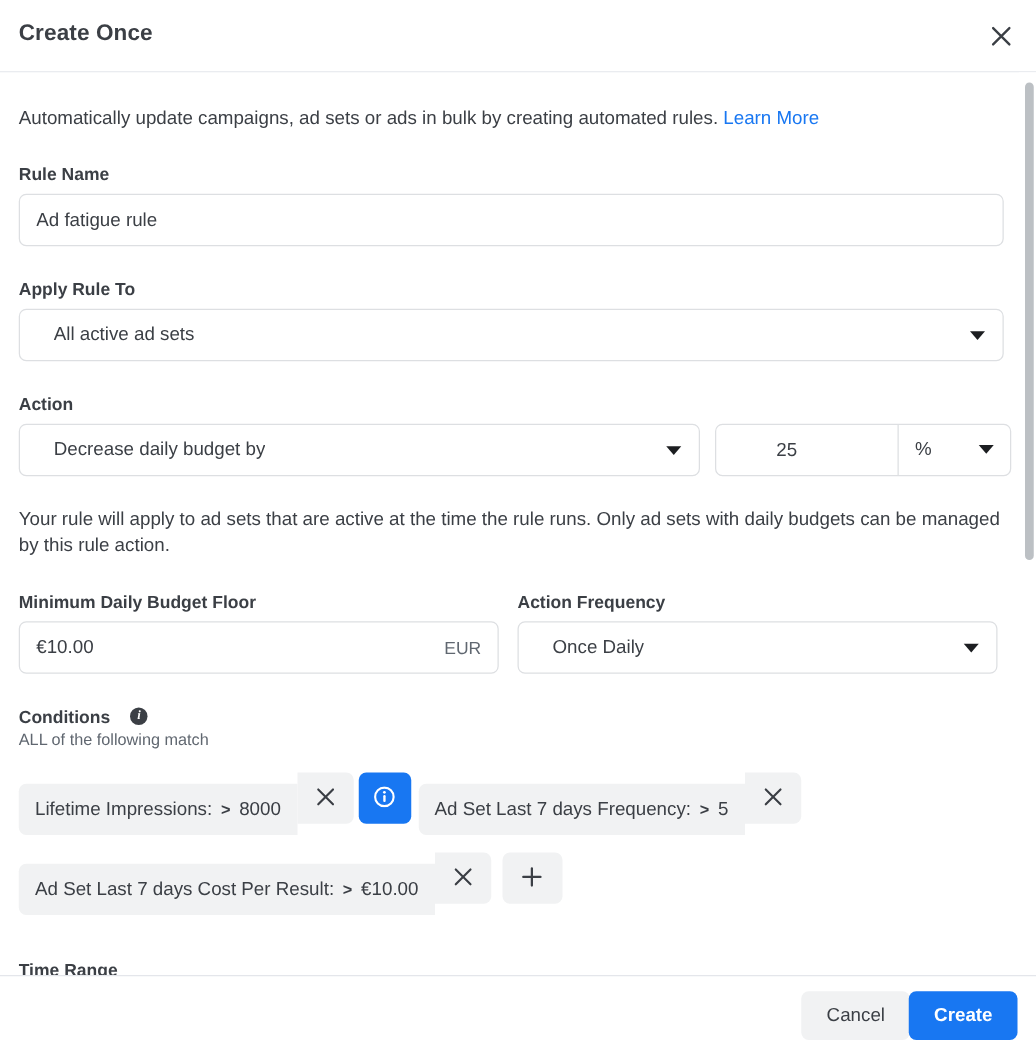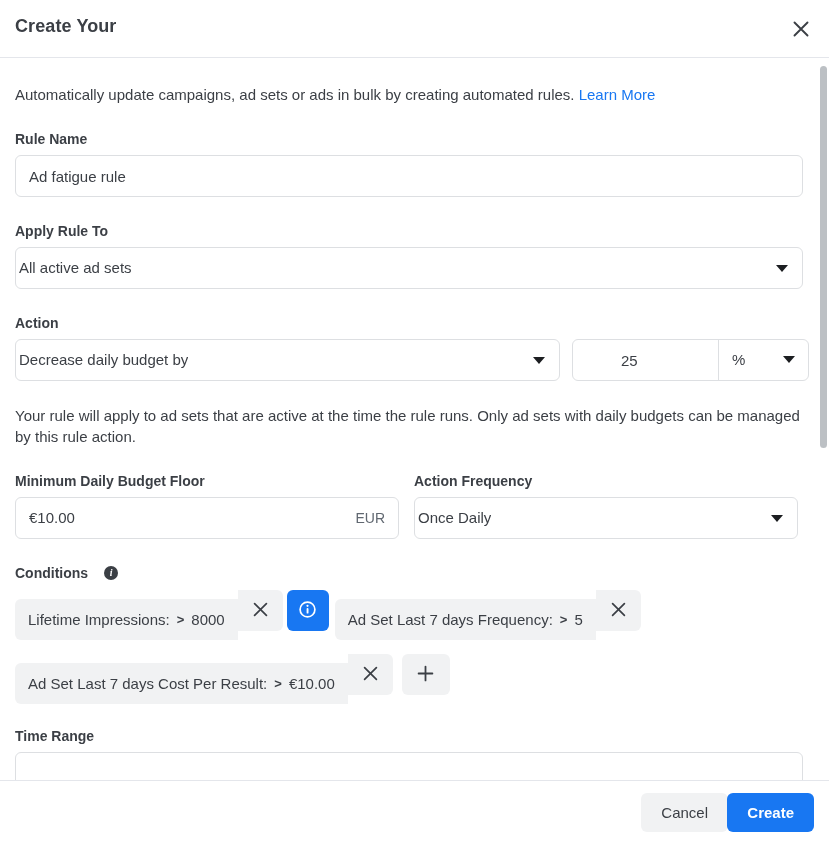--- a/index.html
+++ b/index.html
@@ -111,21 +111,21 @@
     width: 100%;
     height: 42px;
     border: 1px solid #dddfe2;
     border-radius: 6px;
     background: #ffffff;
     box-sizing: border-box;
     cursor: pointer;
   }
   .select-wrap .sel-value {
     position: absolute;
-    left: 3px;
+    left: 27px;
     top: 0;
     line-height: 40px;
     font-size: 15px;
     color: #3b3f45;
     white-space: nowrap;
     overflow: hidden;
   }
   .caret {
     position: absolute;
     right: 14px;
@@ -310,21 +310,21 @@
     border: none;
     border-radius: 6px;
     margin-left: 5px;
     cursor: pointer;
     padding: 0;
     display: flex;
     align-items: center;
     justify-content: center;
   }
 
-  .time-range-label { margin-top: 24px; }
+  .time-range-label { margin-top: 36px; }
   .cutoff-input {
     width: 100%;
     height: 42px;
     box-sizing: border-box;
     border: 1px solid #dddfe2;
     border-radius: 6px;
     background: #ffffff;
   }
 
   
@@ -380,21 +380,21 @@
     color: #ffffff;
     font-weight: bold;
   }
 </style>
 </head>
 <body>
 
 <div id="dialog">
 
   <div class="dlg-header">
-    <div class="dlg-title">Create Your</div>
+    <div class="dlg-title">Create Once</div>
     <button class="close-btn">
       <span>
         <svg width="20" height="20" viewBox="0 0 20 20" aria-hidden="true">
           <path d="M3.5 3.5 L16.5 16.5 M16.5 3.5 L3.5 16.5" stroke="#3b3f45" stroke-width="1.9" stroke-linecap="round" fill="none"></path>
         </svg>
       </span>
     </button>
   </div>
 
   <div class="dlg-body">
@@ -452,20 +452,21 @@
             <span class="caret"></span>
           </div>
         </div>
       </div>
 
       
       <div class="cond-head">
         <span class="field-label">Conditions</span>
         <span class="info-dark">i</span>
       </div>
+      <div class="cond-sub">ALL of the following match</div>
 
       <div class="chips-area">
 
         <div class="chip-row">
           <div class="chip">
             <span>Lifetime Impressions:</span>
             <span class="op">&gt;</span>
             <span>8000</span>
           </div>
           <button class="chip-x">

